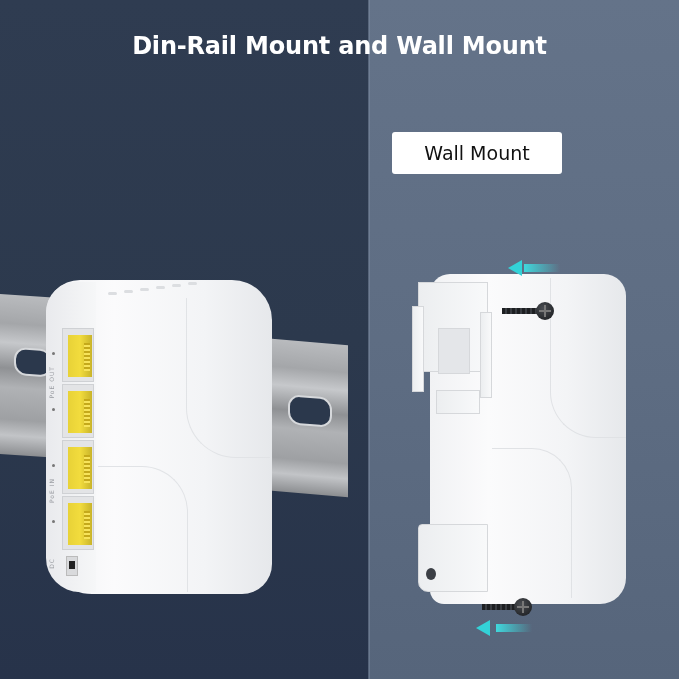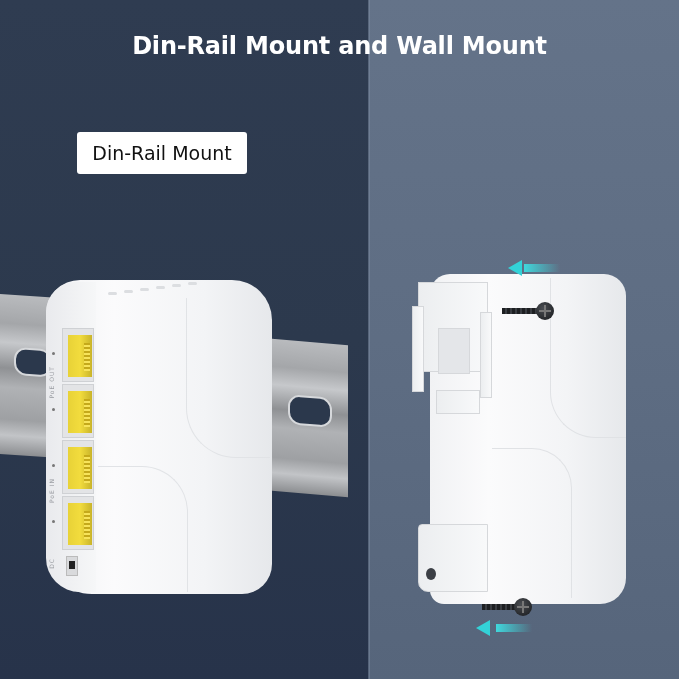--- a/index.html
+++ b/index.html
@@ -62,22 +62,22 @@
 </head>
 <body>
 
 <div class="stage">
   <div class="bg-left"></div>
   <div class="bg-right"></div>
   <div class="seam"></div>
 
   <div class="headline">Din-Rail Mount and Wall Mount</div>
 
-  <div class="label-box label-left">
-    <span>Din-Rail Mount</span>
+  <div class="label-box label-right">
+    <span>Wall Mount</span>
   </div>
 
   <div class="rail rail-body rail-left">
     <div class="rail-slot" style="left:14px; top:52px; width:38px; height:28px;"></div>
   </div>
 
   <div class="rail rail-body rail-right">
     <div class="rail-slot" style="left:16px; top:54px; width:44px; height:30px;"></div>
   </div>
 

